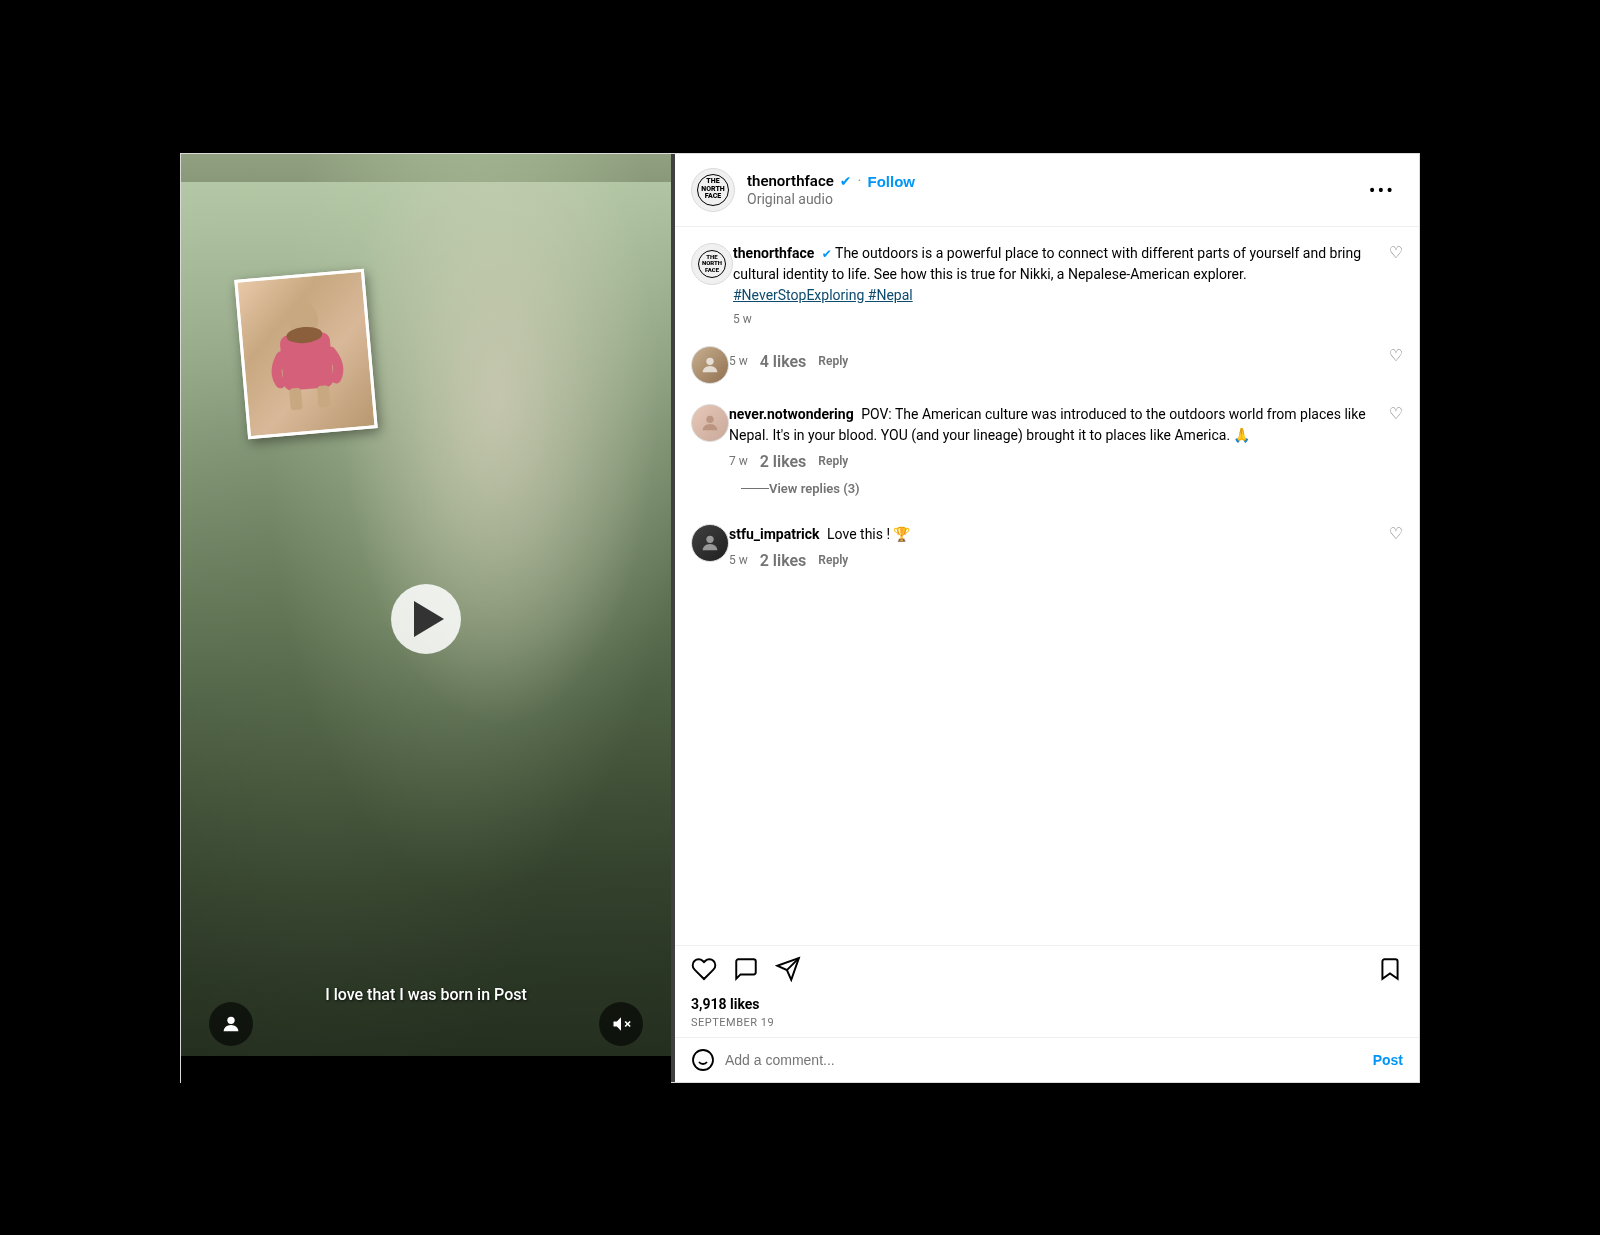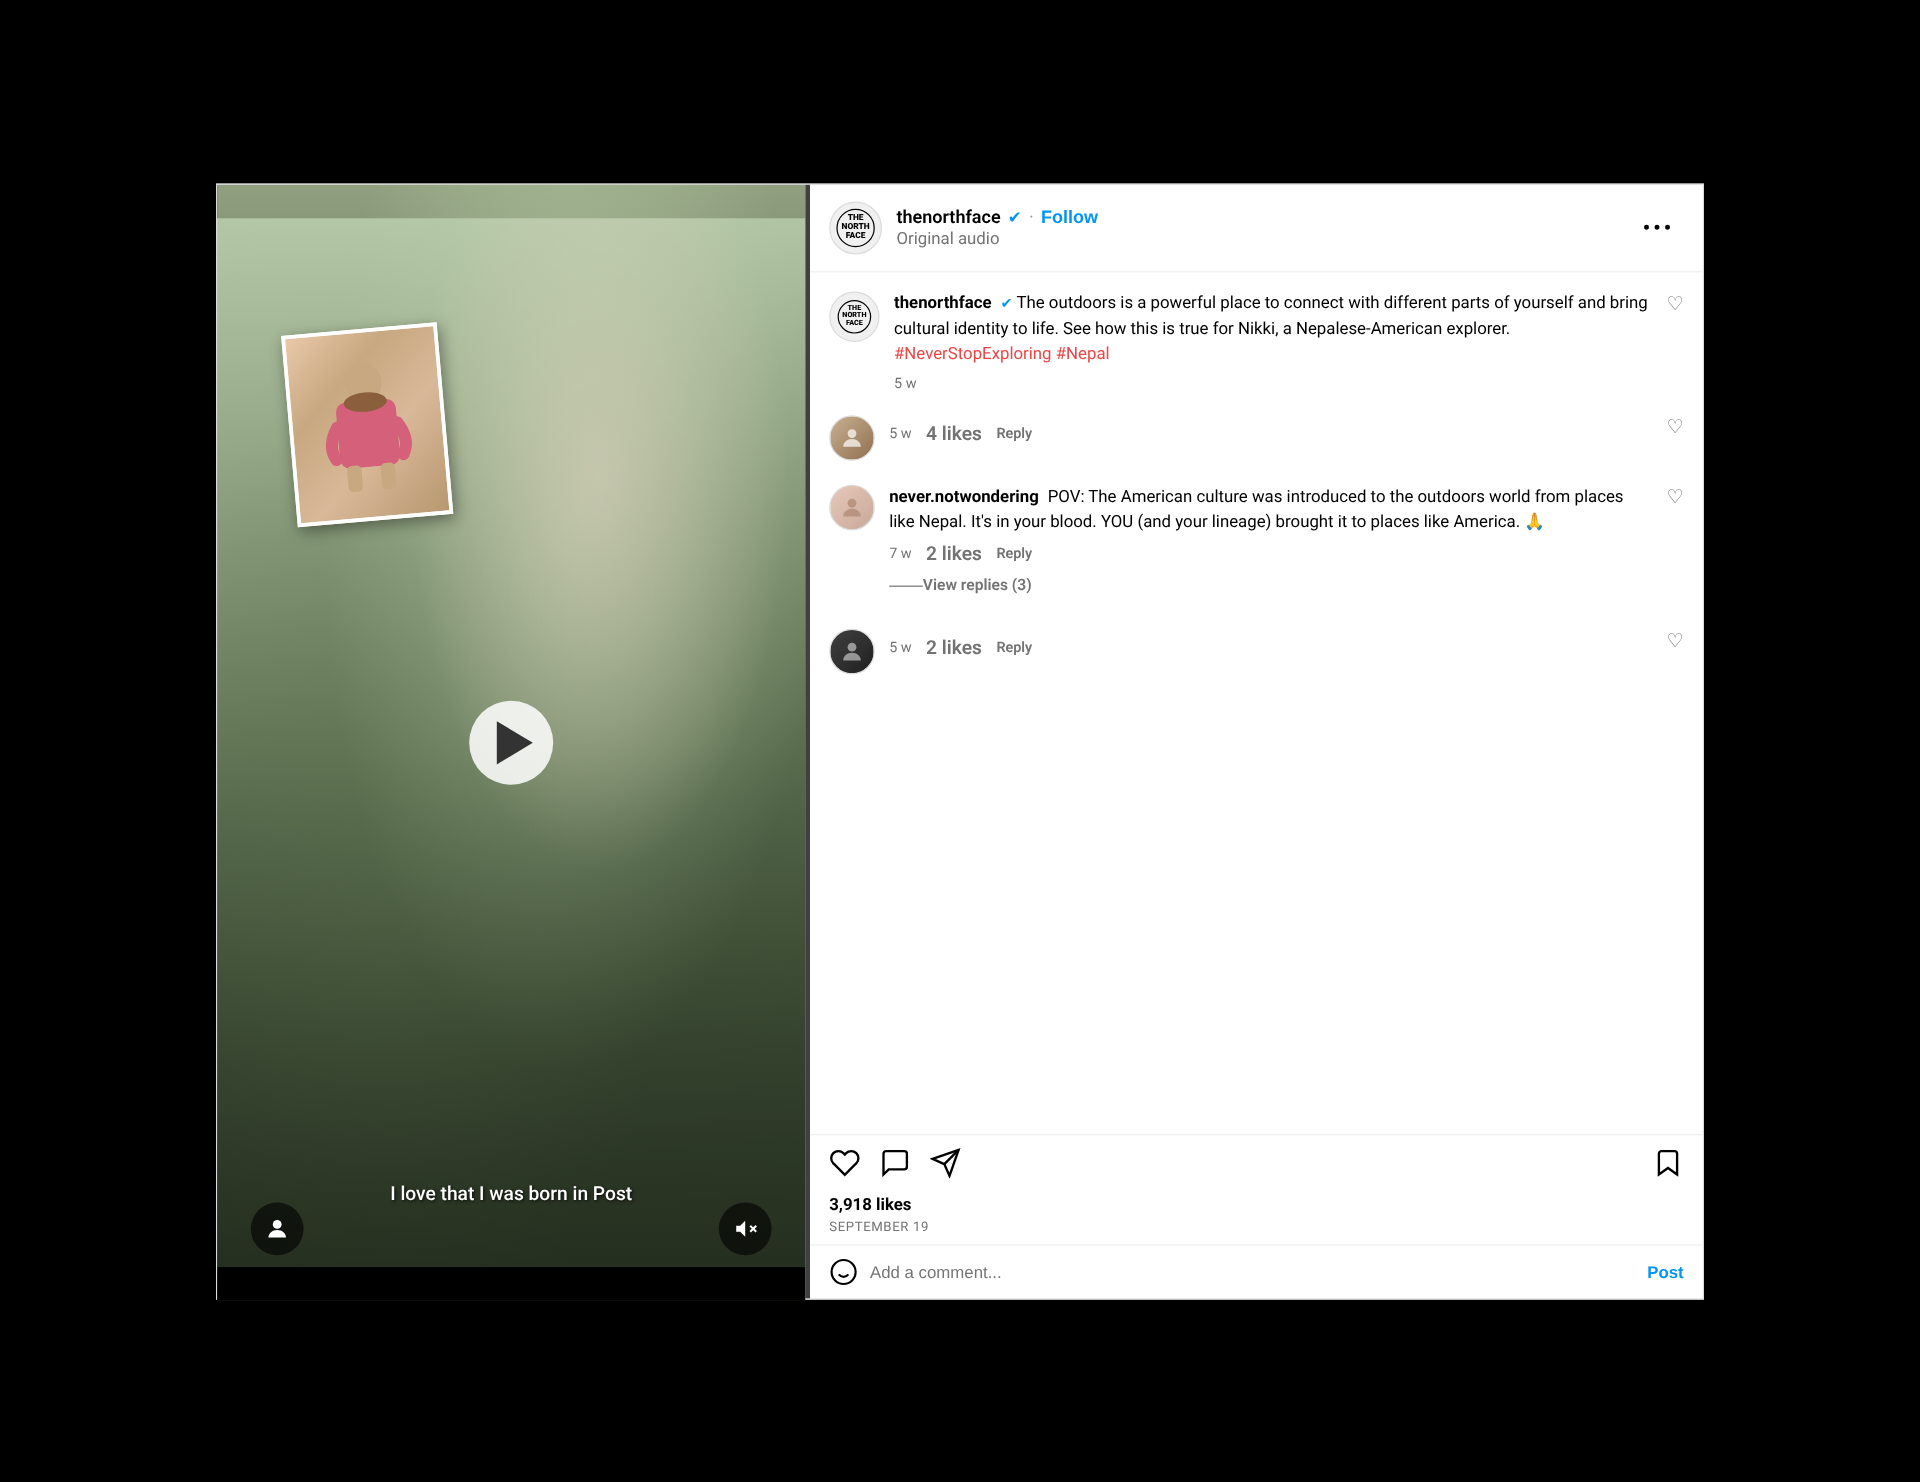--- a/index.html
+++ b/index.html
@@ -213,21 +213,21 @@
       letter-spacing: 2px;
     }
     
     .comments-area {
       flex: 1;
       overflow-y: auto;
       padding: 16px 16px 0 16px;
     }
     .comment-item {
       display: flex;
-      gap: 12px;
+      gap: 0;
       margin-bottom: 20px;
       align-items: flex-start;
     }
     .comment-avatar {
       width: 38px;
       height: 38px;
       border-radius: 50%;
       background: #f0f0f0;
       border: 1px solid #dbdbdb;
       flex-shrink: 0;
@@ -246,21 +246,22 @@
     .comment-text {
       font-size: 14px;
       color: #000;
       line-height: 1.5;
     }
     .comment-text .username {
       font-weight: 700;
       margin-right: 4px;
     }
     .comment-text .hashtag {
-      color: #ef4444;
+      color: #0c4a6e;
+      text-decoration: underline;
     }
     .comment-meta {
       display: flex;
       gap: 12px;
       margin-top: 6px;
       align-items: center;
     }
     .comment-time {
       font-size: 12px;
       color: #737373;
@@ -517,20 +518,24 @@
       </div>
 
       <div class="comment-item">
         <div class="comment-avatar avatar-stfu">
           <svg width="22" height="22" viewBox="0 0 24 24" fill="rgba(255,255,255,0.5)">
             <circle cx="12" cy="8" r="4"></circle>
             <path d="M4 20c0-4 3.6-7 8-7s8 3 8 7"></path>
           </svg>
         </div>
         <div class="comment-body">
+          <div class="comment-text">
+            <span class="username">stfu_impatrick</span>
+            <span>Love this ! 🏆</span>
+          </div>
           <div class="comment-meta">
             <span class="comment-time">5 w</span>
             <span class="comment-likes">2 likes</span>
             <span class="comment-reply">Reply</span>
           </div>
         </div>
         <div class="heart-btn">♡</div>
       </div>
 
     </div>

